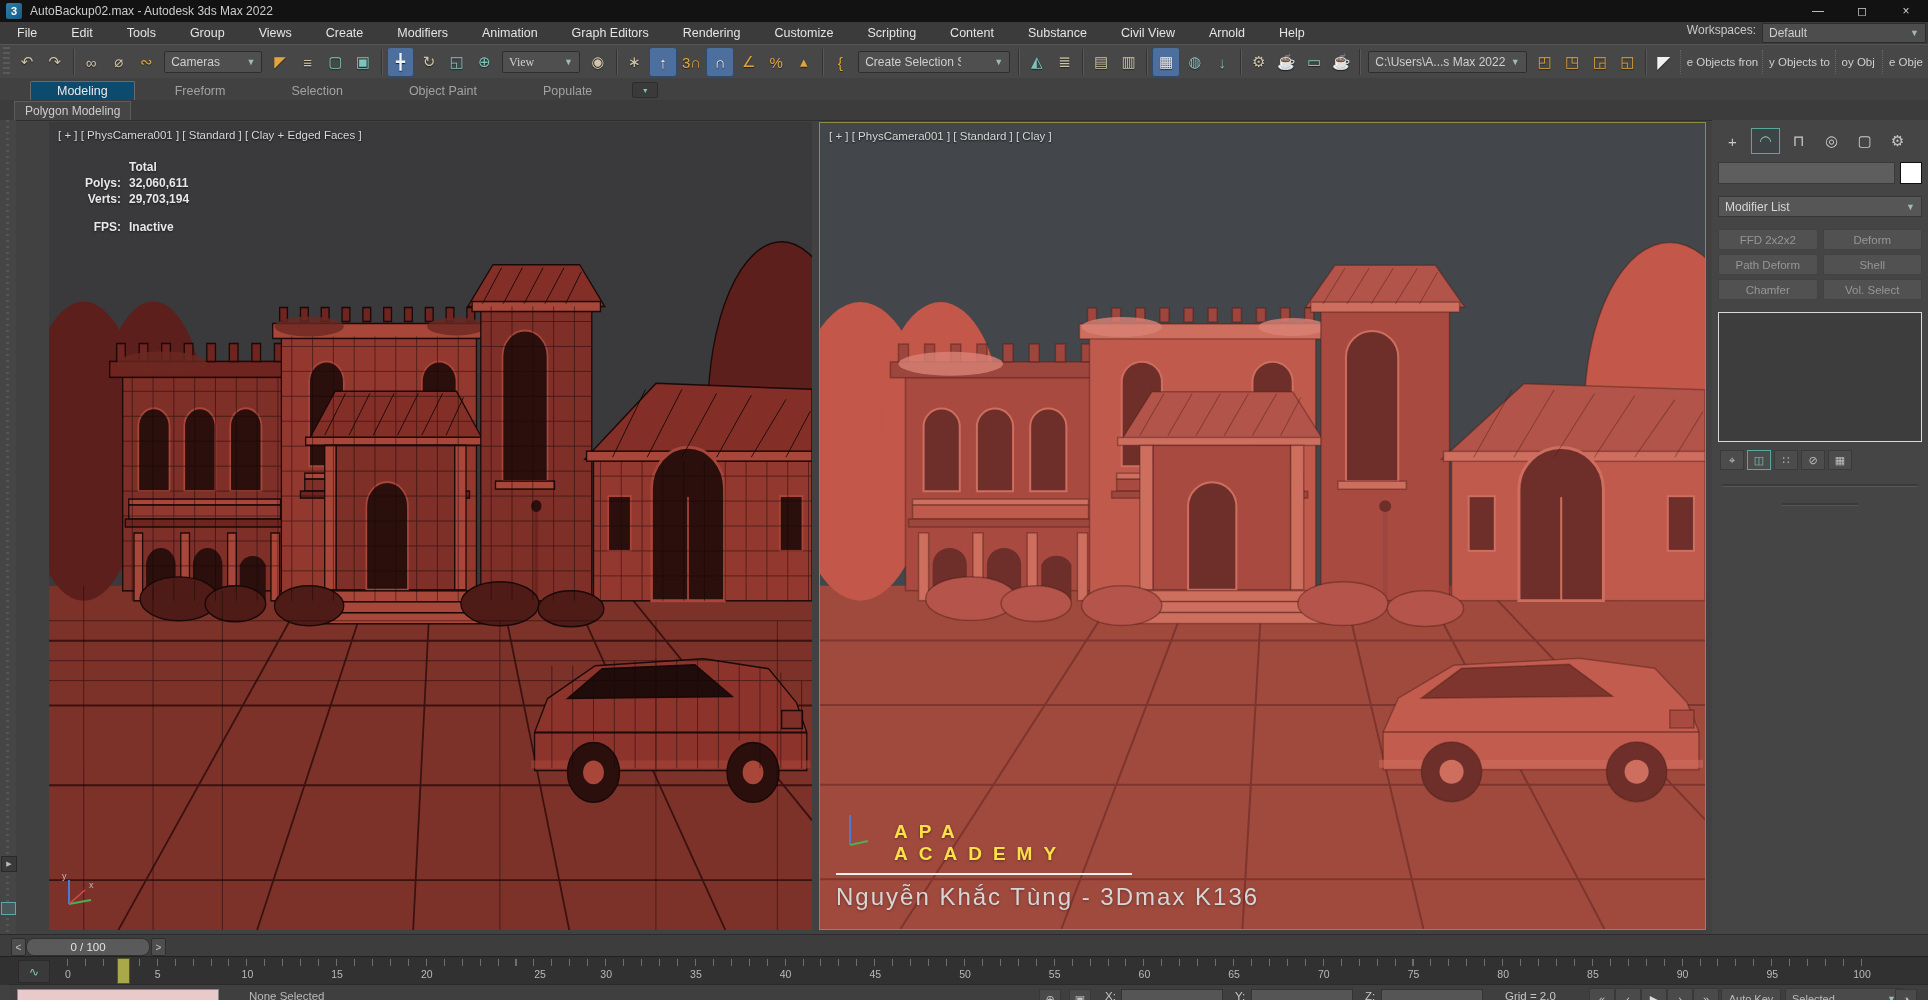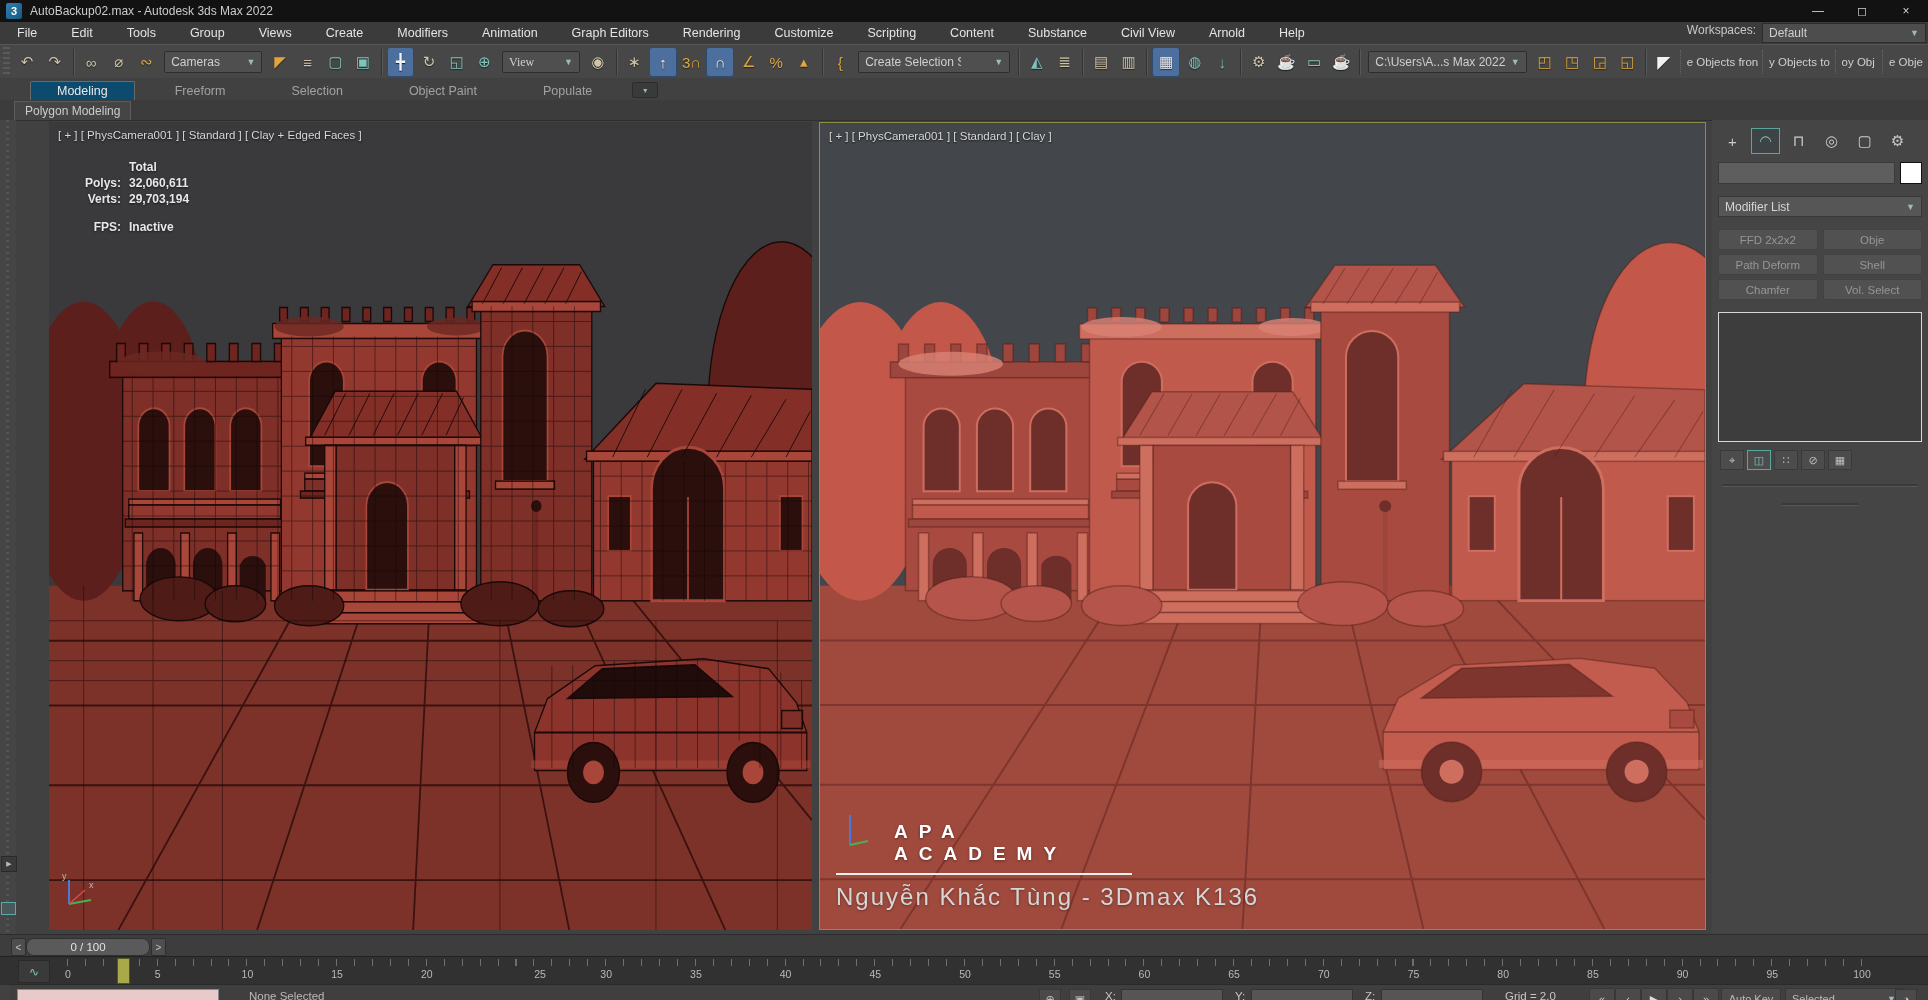--- a/index.html
+++ b/index.html
@@ -60,21 +60,21 @@
      --opening:#6e2f2a;--edge:rgba(70,24,18,.4);--ground:#a04a3e;--gline:#7e352d;--tree:#c2574a;
      --bush:#b4544a;--car:#c25c4e;--glass:#7e352d;--vine:#d98276;--wire:0;}
   .scene{position:absolute;top:0;left:0;width:100%;height:100%;}
   .vp-label{position:absolute;top:7px;left:9px;font-size:11.5px;color:#d8d8d8;text-shadow:0 1px 2px rgba(0,0,0,.7);}
   #vp-stats{position:absolute;top:38px;left:18px;font-size:12px;font-weight:bold;color:#e8e8e8;text-shadow:0 1px 2px rgba(0,0,0,.6);
             display:grid;grid-template-columns:54px auto;column-gap:8px;row-gap:2px;}
   #vp-stats .lab{text-align:right;}
   #vp-stats .spacer{height:10px;grid-column:1 / 3;}
   .axis-gizmo{position:absolute;bottom:20px;left:12px;width:40px;height:40px;}
   #watermark{position:absolute;left:16px;bottom:18px;}
-  #wm-title{font-size:19px;font-weight:bold;color:#ffffff;letter-spacing:11px;padding:0 6px 8px 58px;
+  #wm-title{font-size:19px;font-weight:bold;color:#fde047;letter-spacing:11px;padding:0 6px 8px 58px;
             border-bottom:2px solid #f0f0f0;width:232px;text-shadow:0 1px 3px rgba(0,0,0,.4);}
   #wm-sub{font-size:24px;font-weight:300;color:#d6d6d6;letter-spacing:2px;margin-top:8px;text-shadow:0 1px 3px rgba(0,0,0,.35);}
   
   #cmd-panel{position:absolute;top:120px;left:1712px;width:216px;height:814px;background:#454545;}
   #cp-tabs{display:flex;padding:8px 4px 4px 6px;gap:4px;}
   .cp-tab{width:27px;height:24px;display:flex;align-items:center;justify-content:center;color:#c9c9c9;font-size:15px;border:1px solid transparent;}
   .cp-tab.active{border:1px solid #57a79c;color:#7fc4bc;background:#3e4446;}
   #cp-namerow{display:flex;align-items:center;padding:4px 6px;gap:5px;}
   #cp-name{flex:1;height:20px;background:#5e5e5e;border:1px solid #3a3a3a;}
   #cp-swatch{width:20px;height:20px;background:#ffffff;border:1px solid #111;}
@@ -488,21 +488,21 @@
     <div id="cp-name"></div>
     <div id="cp-swatch"></div>
   </div>
   <div id="modifier-list">
     <span>Modifier List</span>
     <span class="dd-arrow">▼</span>
   </div>
   <div id="mod-btns">
 
   <div class="mod-btn">FFD 2x2x2</div>
-      <div class="mod-btn">Obje</div>
+      <div class="mod-btn">Deform</div>
       <div class="mod-btn">Path Deform</div>
       <div class="mod-btn">Shell</div>
       <div class="mod-btn">Chamfer</div>
       <div class="mod-btn">Vol. Select</div>
     </div>
   <div id="mod-stack"></div>
   <div id="stack-tools">
 
   <div class="stack-tool">⌖</div>
       <div class="stack-tool active">◫</div>

